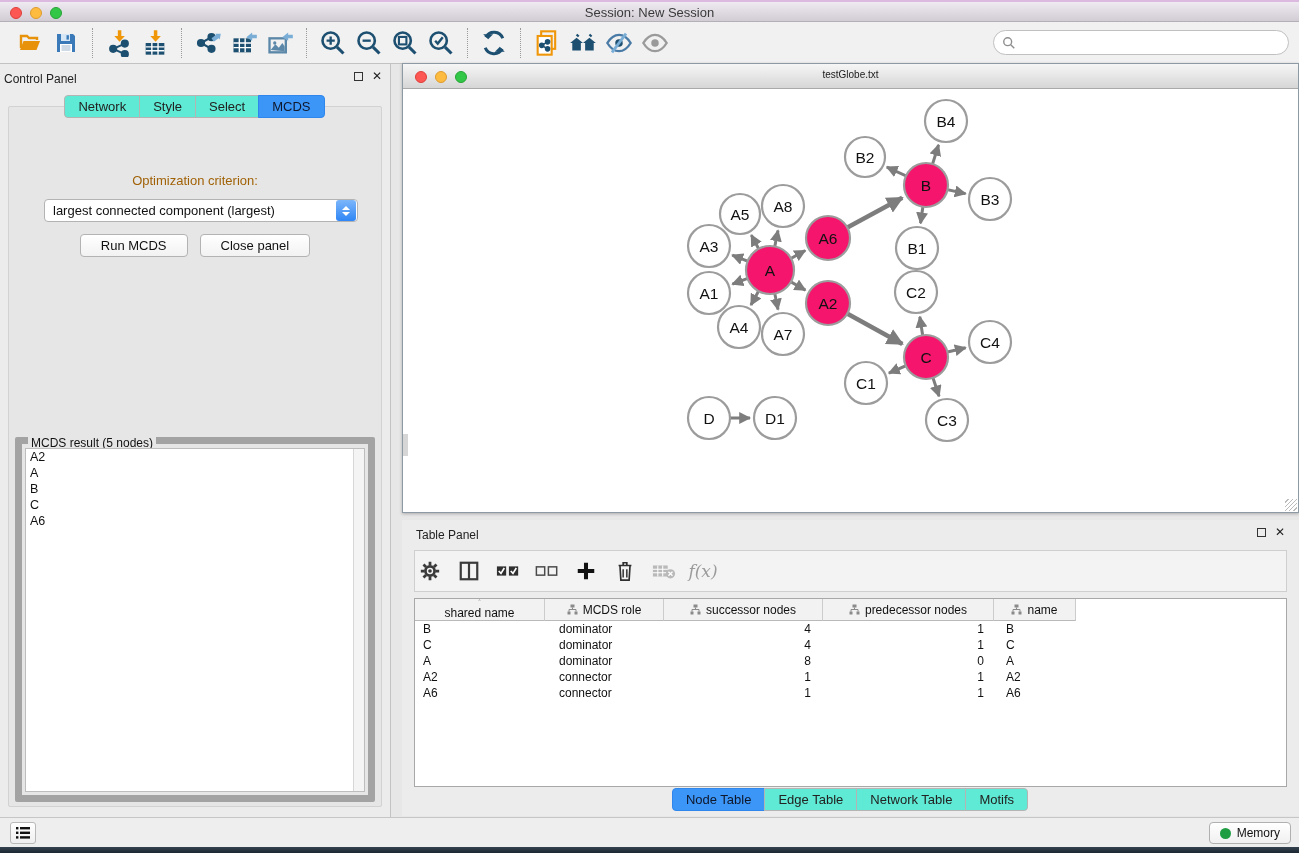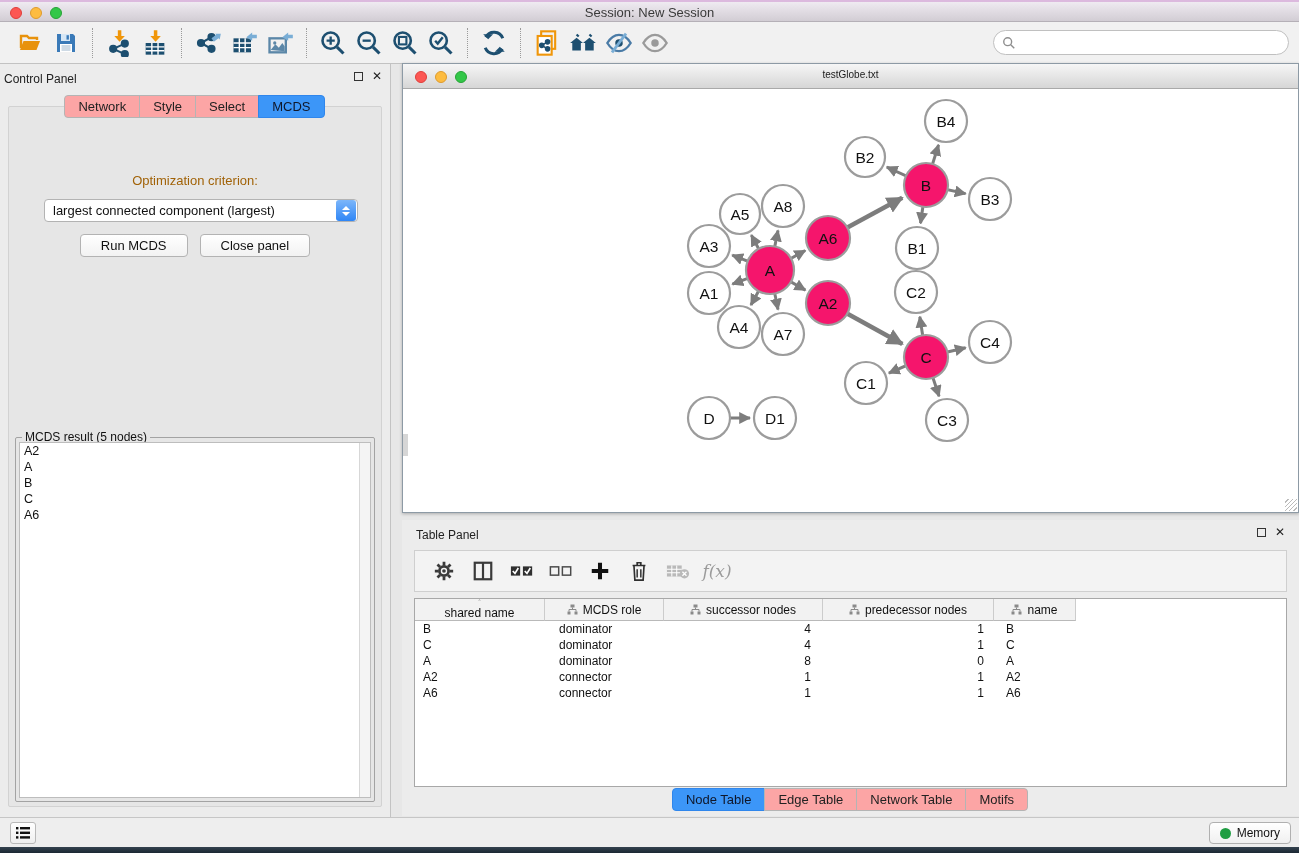--- a/index.html
+++ b/index.html
@@ -30,41 +30,41 @@
   
   .control-panel { position:absolute; left:0; top:64px; width:391px; height:753px;
     background:#ececec; border-right:1px solid #c3c3c3; }
   .panel-head { position:relative; height:28px; }
   .panel-head .ptitle { position:absolute; left:4px; top:8px; font-size:12px; color:#222; }
   .winbtns { position:absolute; right:8px; top:8px; display:flex; gap:9px; align-items:center; }
   .float-btn { width:9px; height:9px; border:1.5px solid #333; display:inline-block; }
   .close-btn { font-size:12px; font-weight:bold; color:#222; line-height:9px; }
 
   .tabsrow { position:absolute; left:0; right:0; top:31px; display:flex; justify-content:center; z-index:3; }
-  .tab { background:#fca5a5; border:1px solid #b4b4b4; padding:3px 13px; font-size:13px; color:#222; margin-left:-1px; }
+  .tab { background:#5eead4; border:1px solid #b4b4b4; padding:3px 13px; font-size:13px; color:#222; margin-left:-1px; }
   .tab:first-child { border-radius:4px 0 0 4px; }
   .tab:last-child { border-radius:0 4px 4px 0; }
   .tab.active { background:#3c96f8; border-color:#2f86ec; color:#0f172a; }
 
   .cp-inner { position:absolute; left:8px; right:8px; top:42px; bottom:10px;
     background:#e6e6e6; border:1px solid #d2d2d2; border-radius:2px; }
   .opt-label { position:absolute; left:0; right:0; top:66px; text-align:center; font-size:13px; color:#a16207; }
   .selectbox { position:absolute; left:35px; top:92px; width:314px; height:23px; background:#fff;
     border:1px solid #b3b3b3; border-radius:4px; display:flex; align-items:center; }
   .selectbox .selval { flex:1; font-size:13px; padding-left:8px; color:#111; white-space:nowrap; overflow:hidden; }
   .spinner { width:20px; height:21px; margin-right:1px; border-radius:3px;
     background:linear-gradient(#7cb6fa,#2f86f6); display:flex; flex-direction:column; align-items:center; justify-content:center; gap:2px; }
   .spin-up { width:0; height:0; border-left:4px solid transparent; border-right:4px solid transparent; border-bottom:4px solid #fff; }
   .spin-dn { width:0; height:0; border-left:4px solid transparent; border-right:4px solid transparent; border-top:4px solid #fff; }
   .btnrow { position:absolute; left:0; right:0; top:127px; display:flex; justify-content:center; gap:12px; }
   .pushbtn { background:linear-gradient(#ffffff,#f2f2f2); border:1px solid #b3b3b3; border-radius:4px;
     font-size:13px; padding:3px 20px; color:#111; }
 
   .groupbox { position:absolute; left:6px; right:6px; top:330px; bottom:4px;
-    border:1px solid #a3a3a3; border-radius:2px; }
+    border:7px solid #a3a3a3; border-radius:2px; }
   .grouplabel { position:absolute; left:6px; top:-8px; background:#e6e6e6; padding:0 3px; font-size:12px; color:#111; }
   .resultlist { position:absolute; left:3px; right:3px; top:4px; bottom:3px; background:#fff;
     border:1px solid #bdbdbd; overflow:hidden; }
   .resultlist .scroll { position:absolute; right:0; top:0; bottom:0; width:11px; background:#f4f4f4; border-left:1px solid #d7d7d7; }
   .listitem { font-size:12.5px; line-height:16px; padding-left:4px; color:#111; }
 
   
   .netwin { position:absolute; left:402px; top:63px; width:897px; height:450px;
     background:#fff; border:1px solid #8d9aa5; box-shadow:0 1px 3px rgba(0,0,0,.25); }
   .netwin .wtitle { position:absolute; left:0; right:0; top:0; height:25px;
@@ -72,21 +72,21 @@
   .netwin .wtitle .title { position:absolute; left:0; right:0; top:5px; text-align:center; font-size:10px; color:#1a1a1a; }
   .netwin .lights { top:7px; left:12px; }
   .canvas { position:absolute; left:0; right:0; top:25px; bottom:0; background:#fff; }
   .grip { position:absolute; right:1px; bottom:1px; width:12px; height:12px;
     background:repeating-linear-gradient(135deg,transparent,transparent 2px,#bbb 2px,#bbb 3px); }
   .scroll-stub-left { position:absolute; left:0px; top:345px; width:5px; height:22px; background:#d6d6d6; }
 
   
   .tablepanel { position:absolute; left:402px; top:520px; width:897px; height:296px; background:#ececec; }
   .tp-toolbar { position:absolute; left:12px; top:30px; width:873px; height:42px;
-    background:#f3f3f3; border:1px solid #cfcfcf; display:flex; align-items:center; gap:9px; padding-left:14px; }
+    background:#f3f3f3; border:1px solid #cfcfcf; display:flex; align-items:center; gap:9px; }
   .tico { width:30px; height:30px; display:flex; align-items:center; justify-content:center; }
   .fx { font-family:"DejaVu Serif","Liberation Serif",serif; font-style:italic; font-size:17px; color:#9b9b9b; }
 
   .datatable { position:absolute; left:12px; top:78px; width:873px; height:189px;
     background:#fff; border:1px solid #a8a8a8; overflow:hidden; }
   .thead { display:flex; height:22px; }
   .th { background:#f2f2f2; border-right:1px solid #cccccc; border-bottom:1px solid #b9b9b9;
     display:flex; align-items:center; justify-content:center; gap:5px; font-size:12px; color:#111; }
   .trow { display:flex; height:16px; align-items:center; }
   .td { font-size:12px; color:#111; overflow:hidden; white-space:nowrap; }

